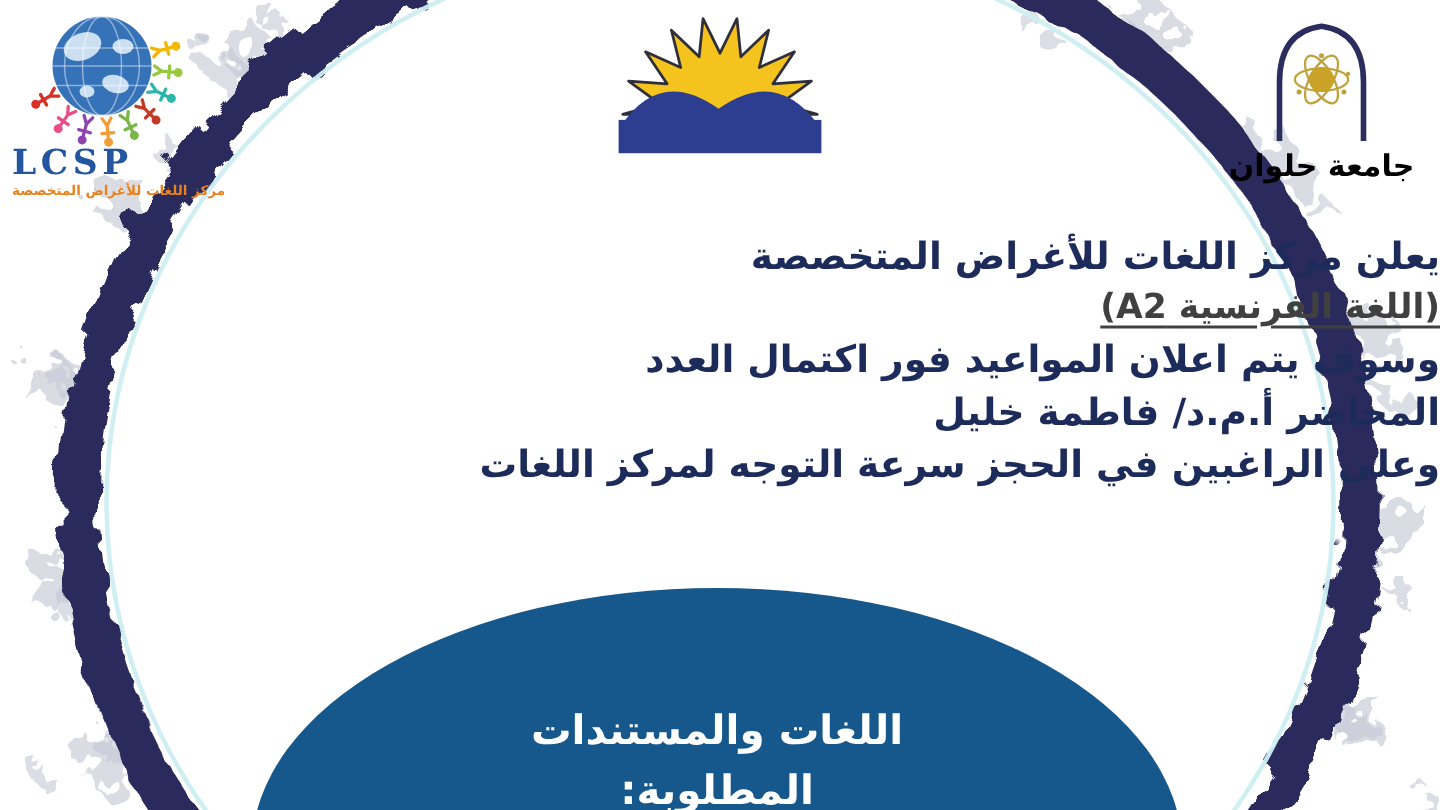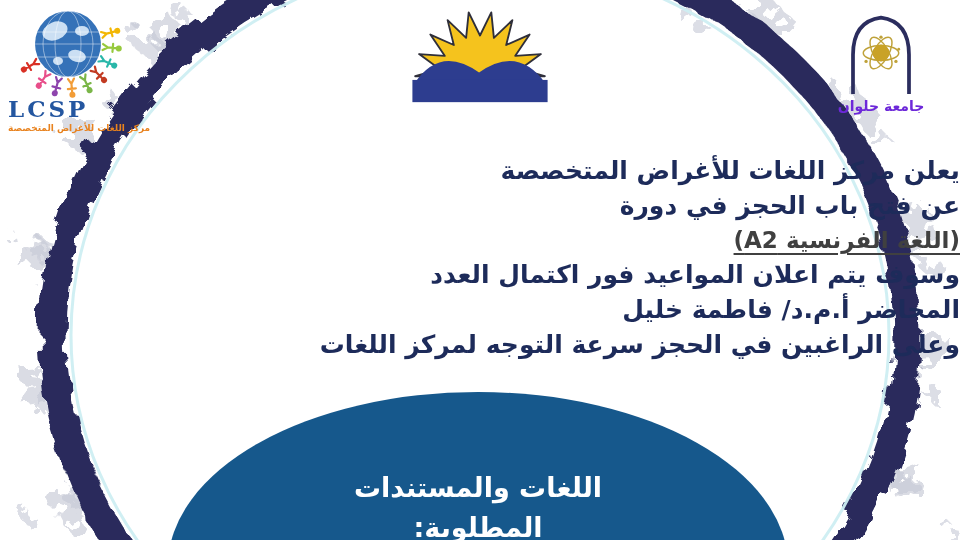--- a/index.html
+++ b/index.html
@@ -12,21 +12,21 @@
   .lcsp-acronym{font-family:"DejaVu Serif",serif;font-size:23px;font-weight:bold;
                 color:#2456a0;letter-spacing:3px;line-height:22px;margin-top:-4px;}
   .lcsp-caption{font-size:9px;font-weight:bold;color:#e8821e;margin-top:3px;}
 
   
   .faculty{position:absolute;left:50%;transform:translateX(-50%);top:4px;width:240px;text-align:center;}
   .faculty-name{font-size:26px;font-weight:bold;color:#2b3f94;line-height:28px;margin-top:-4px;}
 
   
   .helwan{position:absolute;right:16px;top:10px;width:126px;text-align:center;}
-  .helwan-name{font-size:14px;font-weight:bold;color:#6d28d9;margin-top:-2px;}
+  .helwan-name{font-size:20px;font-weight:bold;color:#000000;margin-top:-2px;}
 
   
   .announcement{position:absolute;top:153px;left:0;width:100%;
                 color:#1d2b5a;font-weight:bold;font-size:25px;line-height:35px;}
   .course{color:#404040;font-size:23px;text-decoration:underline;
           text-decoration-thickness:2px;text-underline-offset:5px;line-height:34px;}
 
   
   .fees{position:absolute;left:168px;top:392px;width:620px;height:348px;
         background:#16588c;border-radius:50%;}
@@ -161,21 +161,20 @@
           <circle cx="61" cy="55" r="1.8"></circle>
         <circle cx="29" cy="55" r="1.8"></circle>
           <circle cx="64" cy="42" r="1.5"></circle>
       </g>
     </svg>
     <div class="helwan-name" dir="rtl" lang="ar">جامعة حلوان</div>
   </div>
 
   <div class="announcement" dir="rtl" lang="ar">
     <div>يعلن مركز اللغات للأغراض المتخصصة</div>
-    <div>عن فتح باب الحجز في دورة</div>
     <div class="course">(اللغة الفرنسية A2)</div>
     <div>وسوف يتم اعلان المواعيد فور اكتمال العدد</div>
     <div>المحاضر أ.م.د/ فاطمة خليل</div>
     <div>وعلى الراغبين في الحجز سرعة التوجه لمركز اللغات</div>
   </div>
 
   <div class="fees">
     <div class="fees-title" dir="rtl" lang="ar">
       <div>اللغات والمستندات</div>
       <div>المطلوبة:</div>

